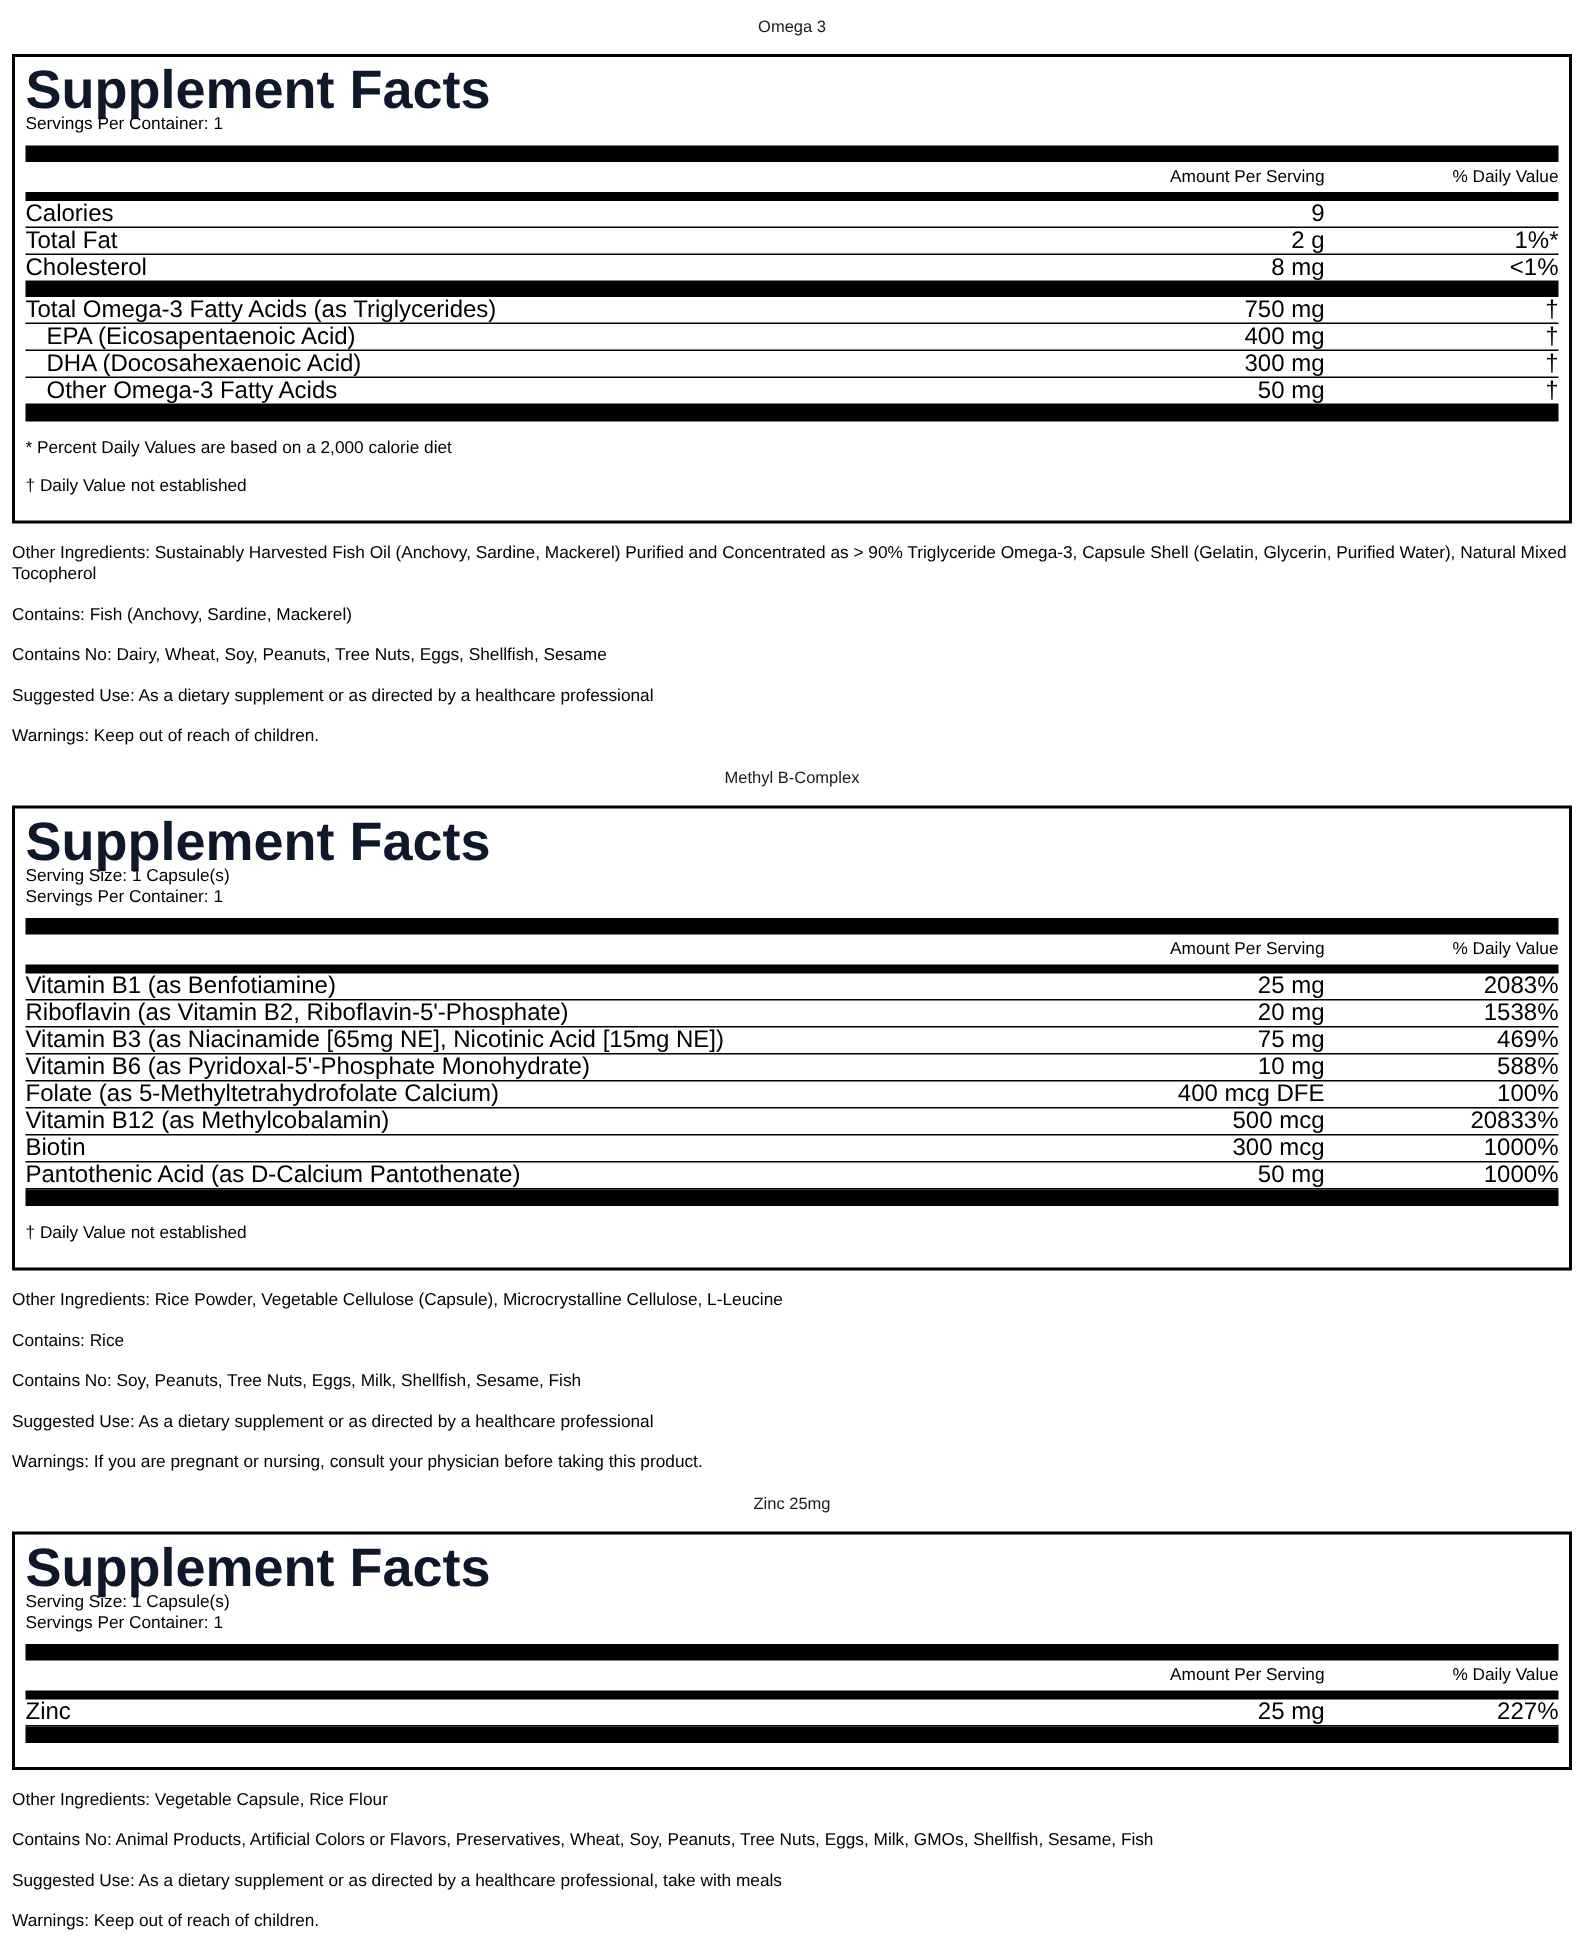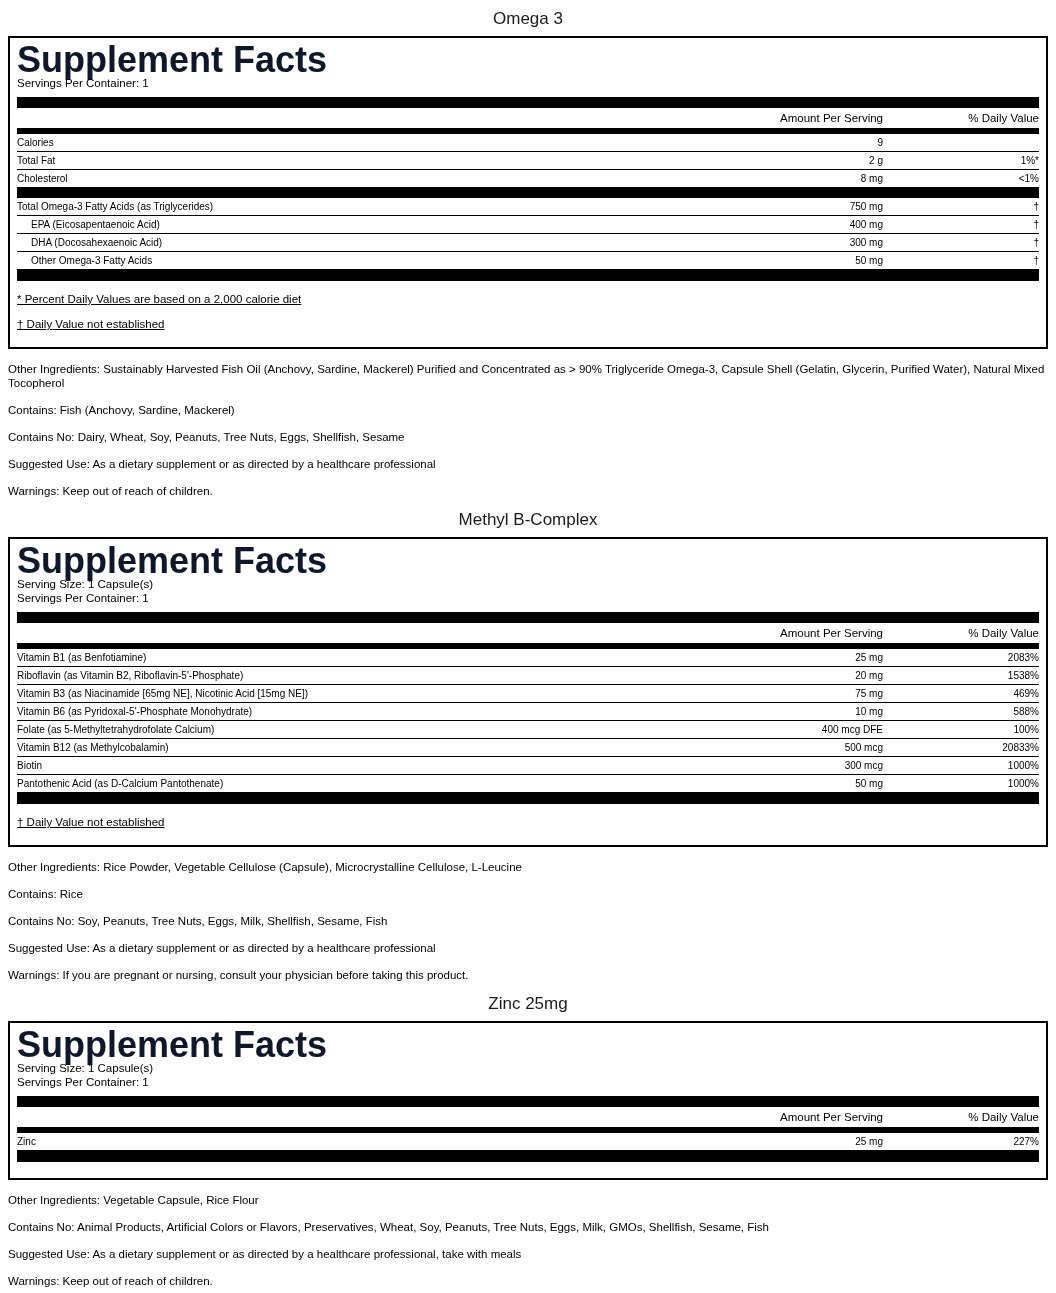--- a/index.html
+++ b/index.html
@@ -4,49 +4,49 @@
 <style>
   * { box-sizing: border-box; }
   html,body { margin:0; padding:0; }
   body {
     width:1056px; height:1293px;
     background:#ffffff; color:#000000;
     font-family:"Liberation Sans","DejaVu Sans",sans-serif;
     overflow:hidden;
   }
   .section-title {
-    text-align:center; font-size:17px; line-height:19px;
+    text-align:center; font-size:11px; line-height:19px;
     margin:9px 0 8px; color:#1a1a1a;
   }
   .facts-box {
     border:2px solid #000; margin:0 8px;
     padding:6px 7px 16px;
   }
   .facts-heading {
     font-size:36px; font-weight:bold; line-height:32px; color:#0f172a;
   }
   .serving-line { font-size:11.5px; line-height:14px; }
   .bar { background:#000; }
   .bar.thick { height:11px; margin-top:7px; }
   .bar.medium { height:6px; }
   .bar.group { height:10px; }
   .col-header-row {
     display:flex; 
     font-size:11.5px; font-weight:normal;
     padding:4px 0 3px; line-height:13px;
   }
   .fact-row {
-    display:flex; font-size:10px; line-height:13px;
+    display:flex; font-size:16px; line-height:13px;
     padding:2px 0; border-bottom:1px solid #000;
   }
   .row-name { flex:1; }
   .fact-row.indent .row-name { padding-left:14px; }
   .row-amount { text-align:right; white-space:nowrap; }
   .row-dv { width:129px; text-align:right; white-space:nowrap;margin-left:27px; }
-  .footnote { font-size:11.5px; line-height:13px; margin-top:12px;text-decoration:underline; }
+  .footnote { font-size:11.5px; line-height:13px; margin-top:12px; }
   .para { font-size:11.5px; line-height:14px; margin:13px 8px 12px; }
 </style>
 </head>
 <body>
 
 <div class="section">
   <div class="section-title">Omega 3</div>
 
   <div class="facts-box">
     <div class="facts-heading">Supplement Facts</div>

